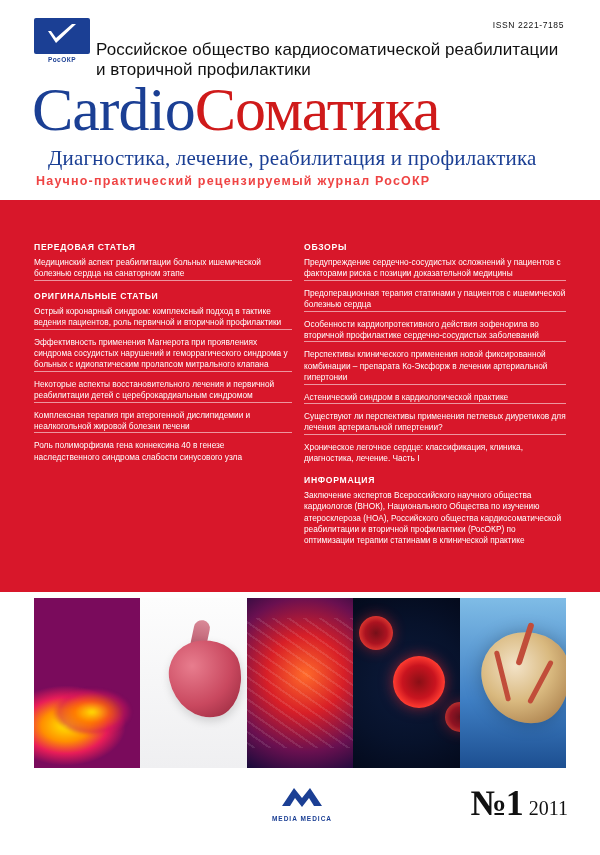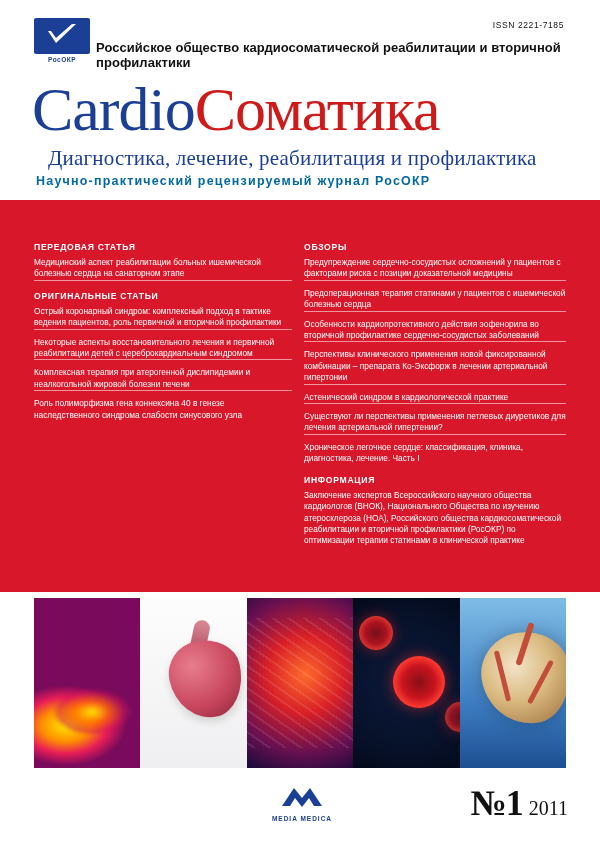--- a/index.html
+++ b/index.html
@@ -62,22 +62,22 @@
     top: 20px;
     font-size: 8.5px;
     letter-spacing: .6px;
     color: #111;
   }
   .society-line {
     position: absolute;
     left: 96px;
     top: 40px;
     right: 30px;
-    font-size: 13px;
-    font-weight: bold;
+    font-size: 17px;
+    font-weight: normal;
     color: #111;
     letter-spacing: .05px;
   }
   .title-main {
     position: absolute;
     left: 32px;
     top: 78px;
     font-family: "Liberation Serif", serif;
     font-size: 62px;
     line-height: 62px;
@@ -94,21 +94,21 @@
     color: #1b3f94;
     letter-spacing: .2px;
     margin-left: 12px;
   }
   .subsubtitle {
     position: absolute;
     left: 36px;
     top: 174px;
     font-size: 12.5px;
     font-weight: bold;
-    color: #0369a1;
+    color: #ef4444;
     letter-spacing: 1.2px;
   }
 
   
   .red-block {
     position: absolute;
     left: 0;
     top: 200px;
     width: 600px;
     height: 392px;
@@ -313,20 +313,21 @@
 
   <div class="red-block">
     <div class="columns">
 
       <div class="col left">
         <div class="sect-head">ПЕРЕДОВАЯ СТАТЬЯ</div>
         <div class="toc-item">Медицинский аспект реабилитации больных ишемической болезнью сердца на санаторном этапе</div>
 
         <div class="sect-head">ОРИГИНАЛЬНЫЕ СТАТЬИ</div>
         <div class="toc-item">Острый коронарный синдром: комплексный подход в тактике ведения пациентов, роль первичной и вторичной профилактики</div>
+        <div class="toc-item">Эффективность применения Магнерота при проявлениях синдрома сосудистых нарушений и геморрагического синдрома у больных с идиопатическим пролапсом митрального клапана</div>
         <div class="toc-item">Некоторые аспекты восстановительного лечения и первичной реабилитации детей с цереброкардиальным синдромом</div>
         <div class="toc-item">Комплексная терапия при атерогенной дислипидемии и неалкогольной жировой болезни печени</div>
         <div class="toc-item nobord">Роль полиморфизма гена коннексина 40 в генезе наследственного синдрома слабости синусового узла</div>
       </div>
 
       <div class="col right">
         <div class="sect-head">ОБЗОРЫ</div>
         <div class="toc-item">Предупреждение сердечно-сосудистых осложнений у пациентов с факторами риска с позиции доказательной медицины</div>
         <div class="toc-item">Предоперационная терапия статинами у пациентов с ишемической болезнью сердца</div>
         <div class="toc-item">Особенности кардиопротективного действия эофенорила во вторичной профилактике сердечно-сосудистых заболеваний</div>

